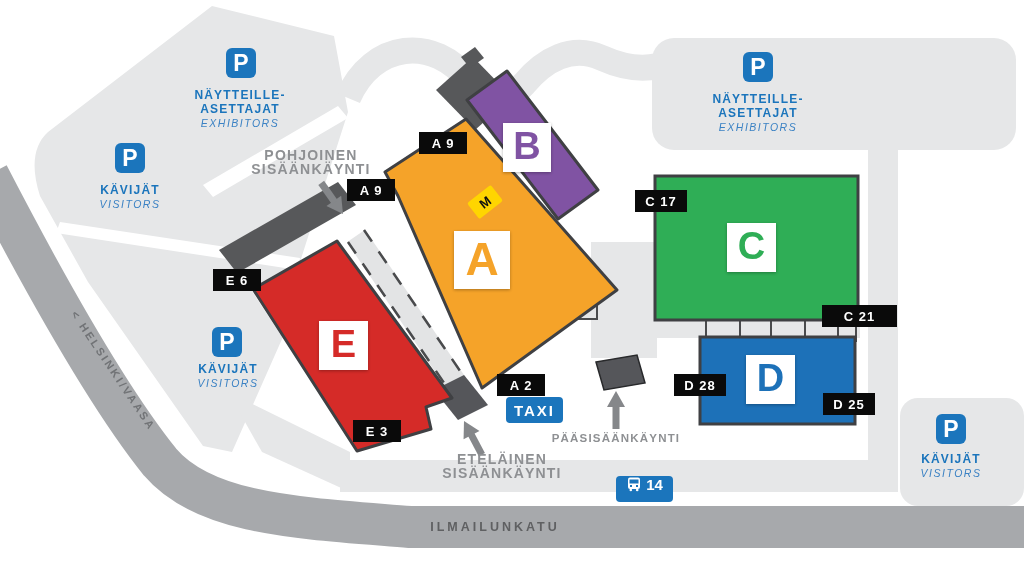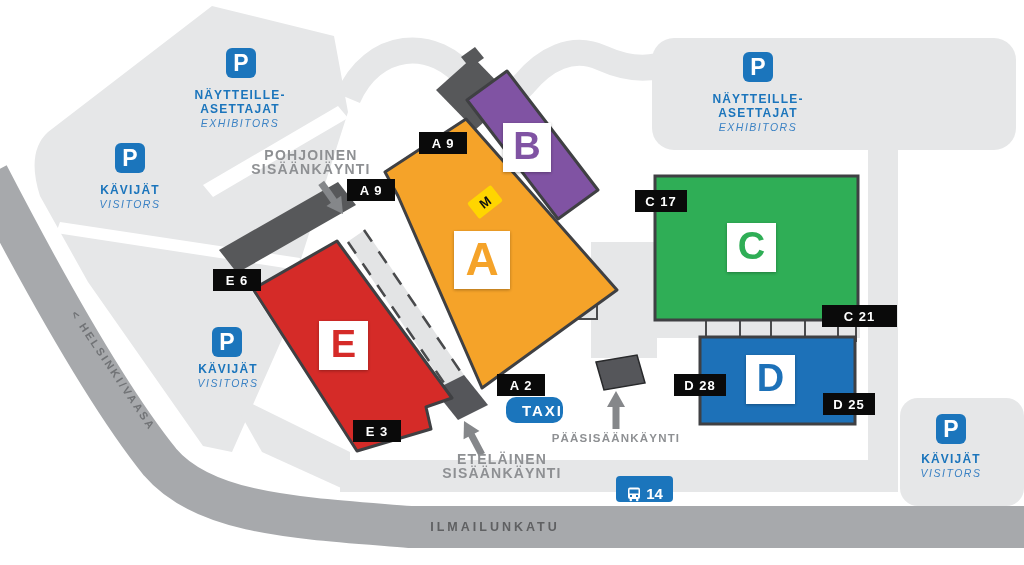--- a/index.html
+++ b/index.html
@@ -19,23 +19,23 @@
   .pico{position:absolute;width:30px;height:30px;background:#1B75BC;border-radius:6px;color:#fff;
         font-weight:bold;font-size:23px;display:flex;align-items:center;justify-content:center;z-index:20;}
   .ptext{position:absolute;color:#1B75BC;text-align:center;font-weight:bold;font-size:12px;
          letter-spacing:1.2px;line-height:14px;z-index:20;}
   .ptext .sub{display:block;font-weight:normal;font-size:10.5px;letter-spacing:1.5px;color:#3B82C4;font-style:italic;}
   .ent{position:absolute;color:#8E9093;font-weight:bold;text-align:center;font-size:14px;
        letter-spacing:1.2px;line-height:14px;z-index:20;}
   .roadtext{position:absolute;font-weight:bold;z-index:20;white-space:nowrap;}
   .taxi{position:absolute;left:506px;top:397px;width:57px;height:26px;background:#1B75BC;color:#fff;
         font-weight:bold;font-size:15px;letter-spacing:2px;display:flex;align-items:center;
-        justify-content:flex-end;z-index:30;border-radius:10px;}
+        justify-content:center;z-index:30;border-radius:4px;}
   .bus{position:absolute;left:616px;top:476px;width:57px;height:26px;background:#1B75BC;border-radius:4px;
-       display:flex;align-items:flex-end;justify-content:center;gap:4px;color:#fff;font-weight:bold;
+       display:flex;align-items:flex-start;justify-content:center;gap:4px;color:#fff;font-weight:bold;
        font-size:15px;z-index:30;}
   .metro{position:absolute;left:470px;top:192px;width:30px;height:20px;background:#FFD500;border-radius:2px;
          transform:rotate(-38deg);display:flex;align-items:center;justify-content:center;color:#111;
          font-weight:bold;font-size:13px;z-index:26;}
 </style>
 </head>
 <body>
 
 <div id="stage">
 

